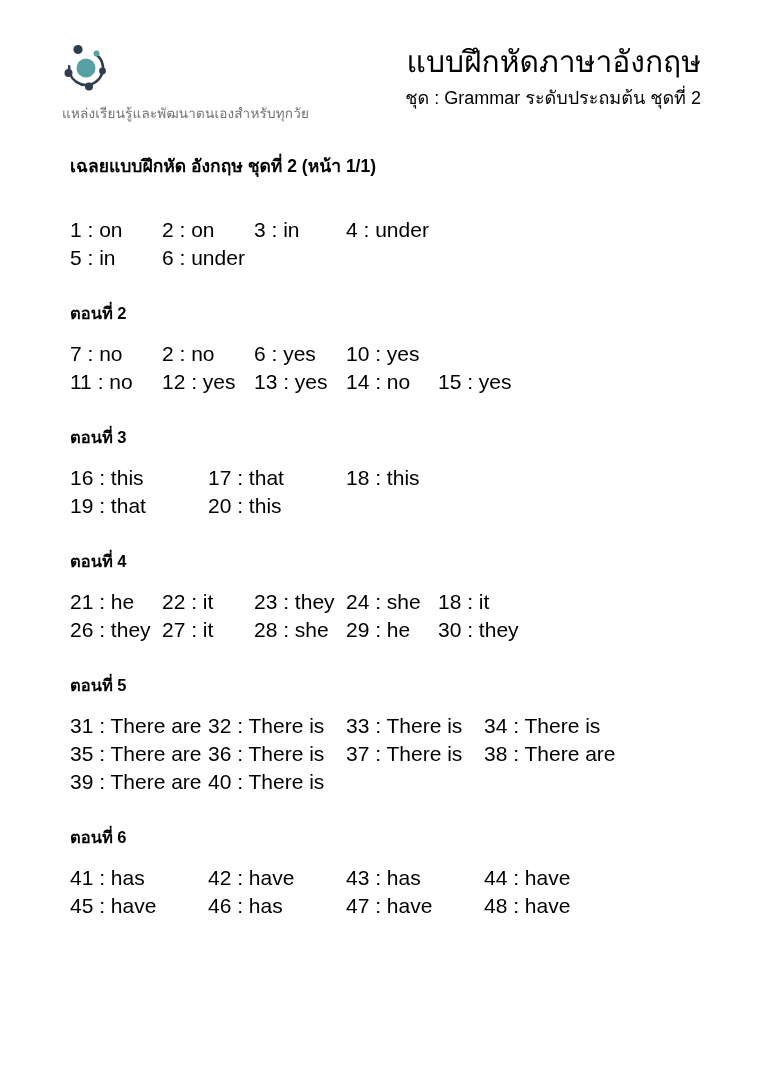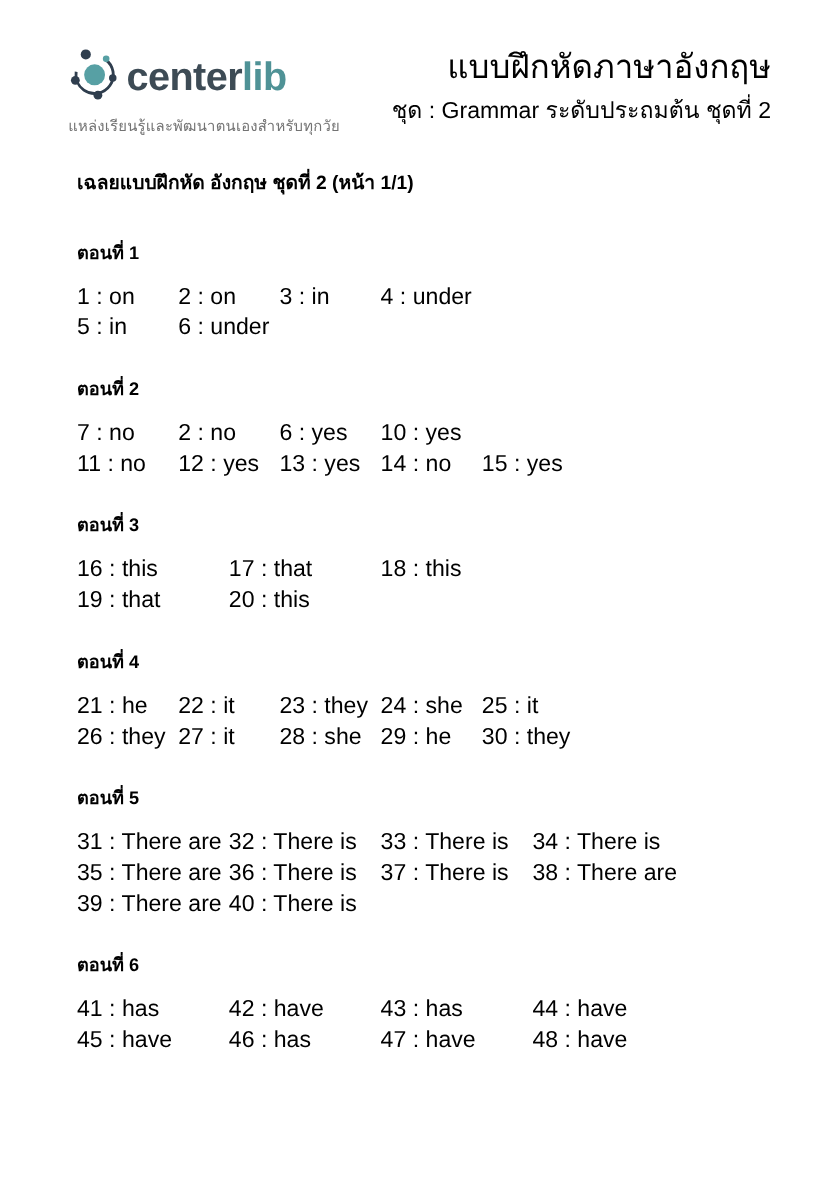--- a/index.html
+++ b/index.html
@@ -34,21 +34,21 @@
   }
 
   .title-block {
     position: absolute;
     top: 44px;
     right: 62px;
     text-align: right;
     color: #000000;
   }
   .doc-title { font-size: 30px; line-height: 1.2; font-weight: 500; }
-  .doc-subtitle { font-size: 21px; margin-top: 3px; font-weight: 400; }
+  .doc-subtitle { font-size: 18px; margin-top: 3px; font-weight: 400; }
 
   
   .content {
     position: absolute;
     left: 70px;
     top: 152px;
     width: 650px;
   }
   .key-heading {
     font-size: 17.5px;
@@ -86,51 +86,49 @@
 
           <circle cx="24" cy="26" r="9.5" fill="#57a0a4"></circle>
 
           <circle cx="16" cy="7.5" r="4.6" fill="#2f3e4e"></circle>
           <circle cx="34.5" cy="11.5" r="3" fill="#57a0a4"></circle>
           <circle cx="40.5" cy="29" r="3.4" fill="#2f3e4e"></circle>
           <circle cx="27" cy="44.5" r="4" fill="#2f3e4e"></circle>
           <circle cx="6.5" cy="31" r="4" fill="#2f3e4e"></circle>
         </svg>
       </span>
-      <span class="brand"><span>center</span><span class="brand-accent">lib</span></span>
     </div>
     <div class="tagline">แหล่งเรียนรู้และพัฒนาตนเองสำหรับทุกวัย</div>
   </div>
 
   <div class="title-block">
     <div class="doc-title">แบบฝึกหัดภาษาอังกฤษ</div>
     <div class="doc-subtitle">ชุด : Grammar ระดับประถมต้น ชุดที่ 2</div>
   </div>
 
   <div class="content">
     <div class="key-heading">เฉลยแบบฝึกหัด อังกฤษ ชุดที่ 2 (หน้า 1/1)</div>
     <div id="sections">
         <div class="section">
-          <div class="section-title">ตอนที่ 1</div>
           <div class="answer-row"><span class="answer narrow">1 : on</span><span class="answer narrow">2 : on</span><span class="answer narrow">3 : in</span><span class="answer narrow">4 : under</span></div>
           <div class="answer-row"><span class="answer narrow">5 : in</span><span class="answer narrow">6 : under</span></div>
         </div>
         <div class="section">
           <div class="section-title">ตอนที่ 2</div>
           <div class="answer-row"><span class="answer narrow">7 : no</span><span class="answer narrow">2 : no</span><span class="answer narrow">6 : yes</span><span class="answer narrow">10 : yes</span></div>
           <div class="answer-row"><span class="answer narrow">11 : no</span><span class="answer narrow">12 : yes</span><span class="answer narrow">13 : yes</span><span class="answer narrow">14 : no</span><span class="answer narrow">15 : yes</span></div>
         </div>
         <div class="section">
           <div class="section-title">ตอนที่ 3</div>
           <div class="answer-row"><span class="answer wide">16 : this</span><span class="answer wide">17 : that</span><span class="answer wide">18 : this</span></div>
           <div class="answer-row"><span class="answer wide">19 : that</span><span class="answer wide">20 : this</span></div>
         </div>
         <div class="section">
           <div class="section-title">ตอนที่ 4</div>
-          <div class="answer-row"><span class="answer narrow">21 : he</span><span class="answer narrow">22 : it</span><span class="answer narrow">23 : they</span><span class="answer narrow">24 : she</span><span class="answer narrow">25 : it</span></div>
+          <div class="answer-row"><span class="answer narrow">21 : he</span><span class="answer narrow">22 : it</span><span class="answer narrow">23 : they</span><span class="answer narrow">24 : she</span><span class="answer narrow">18 : it</span></div>
           <div class="answer-row"><span class="answer narrow">26 : they</span><span class="answer narrow">27 : it</span><span class="answer narrow">28 : she</span><span class="answer narrow">29 : he</span><span class="answer narrow">30 : they</span></div>
         </div>
         <div class="section">
           <div class="section-title">ตอนที่ 5</div>
           <div class="answer-row"><span class="answer wide">31 : There are</span><span class="answer wide">32 : There is</span><span class="answer wide">33 : There is</span><span class="answer wide">34 : There is</span></div>
           <div class="answer-row"><span class="answer wide">35 : There are</span><span class="answer wide">36 : There is</span><span class="answer wide">37 : There is</span><span class="answer wide">38 : There are</span></div>
           <div class="answer-row"><span class="answer wide">39 : There are</span><span class="answer wide">40 : There is</span></div>
         </div>
         <div class="section">
           <div class="section-title">ตอนที่ 6</div>

